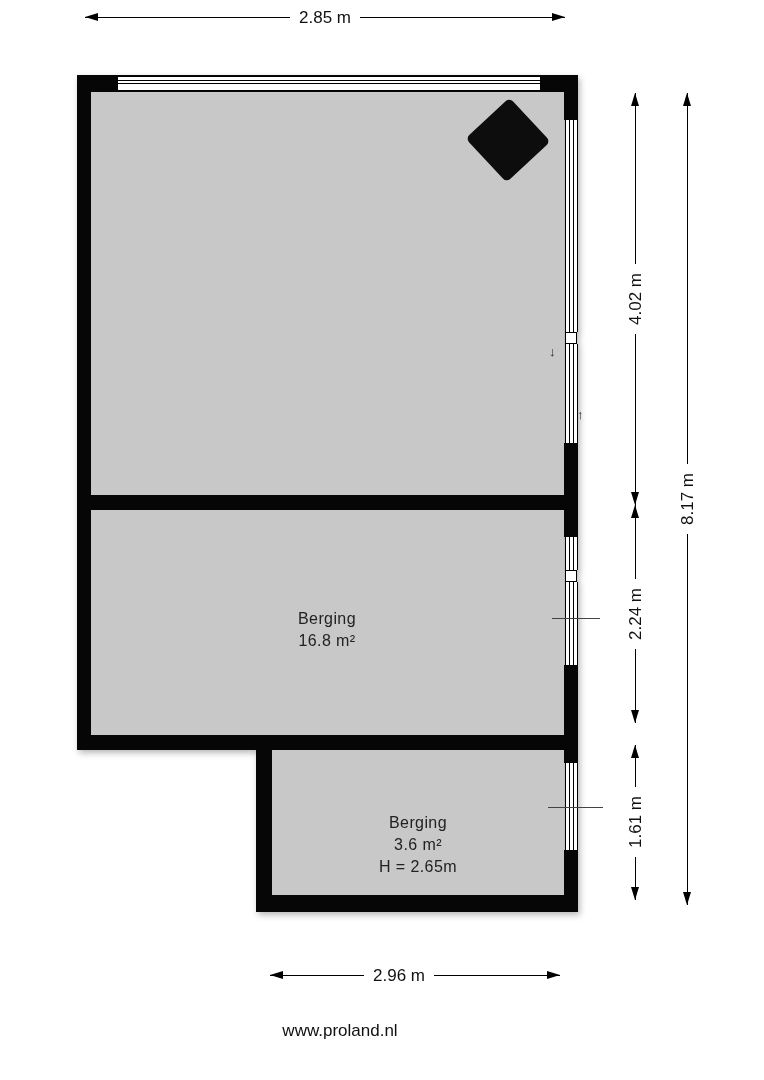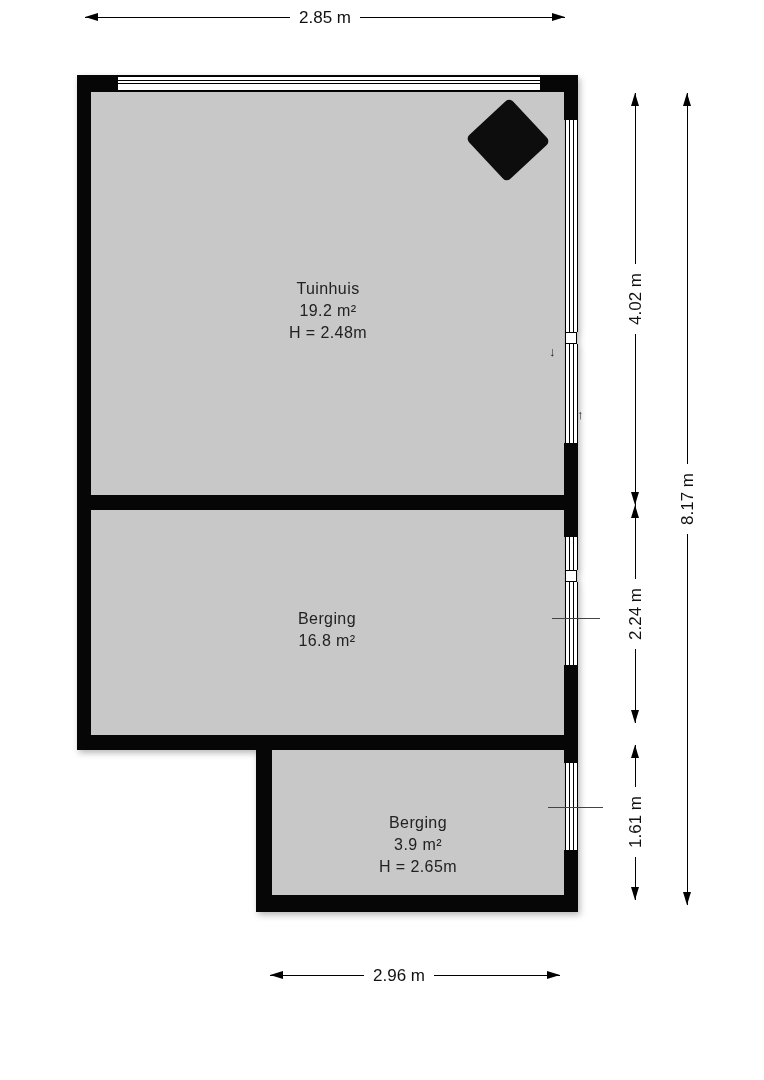--- a/index.html
+++ b/index.html
@@ -91,32 +91,27 @@
       </div>
 
     <div class="diamond"></div>
   </div>
 
   <span class="mini-arrow" style="left:549px; top:345px;">↓</span>
   <span class="mini-arrow" style="left:577px; top:408px;">↑</span>
   <div class="tick" style="left:552px; top:618px; width:48px;"></div>
   <div class="tick" style="left:548px; top:807px; width:55px;"></div>
 
-  <div class="room-label" style="left:328px; top:278px;">
-    <div>Tuinhuis</div>
-    <div>19.2 m²</div>
-    <div>H = 2.48m</div>
-  </div>
   <div class="room-label" style="left:327px; top:608px;">
     <div>Berging</div>
     <div>16.8 m²</div>
   </div>
   <div class="room-label" style="left:418px; top:812px;">
     <div>Berging</div>
-    <div>3.9 m²</div>
+    <div>3.6 m²</div>
     <div>H = 2.65m</div>
   </div>
 
   <div>
     <div class="dim-line-h" style="left:85px; top:17px; width:480px;"></div>
     <div class="ah ah-left" style="left:85px;  top:13px;"></div>
     <div class="ah ah-right" style="left:552px; top:13px;"></div>
     <div class="dim-label-h" style="left:325px; top:18px;">2.85 m</div>
   </div>
 
@@ -149,15 +144,16 @@
   </div>
 
   <div>
     <div class="dim-line-h" style="left:270px; top:975px; width:290px;"></div>
     <div class="ah ah-left" style="left:270px; top:971px;"></div>
     <div class="ah ah-right" style="left:547px; top:971px;"></div>
     <div class="dim-label-h" style="left:399px; top:976px;">2.96 m</div>
   </div>
 
   <div class="footer">
+    <div>www.proland.nl</div>
   </div>
 
 </div>
 
 </body></html>

